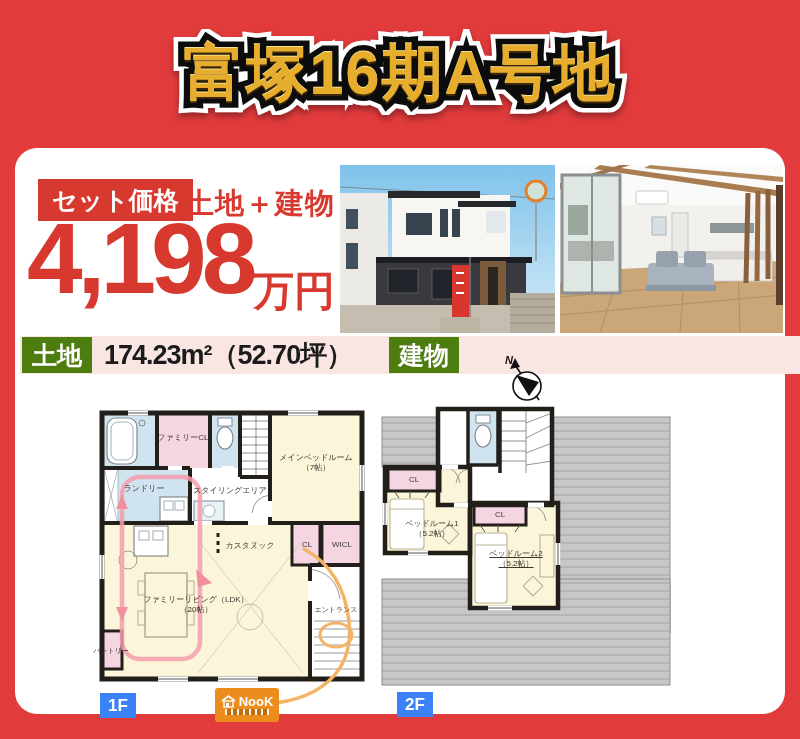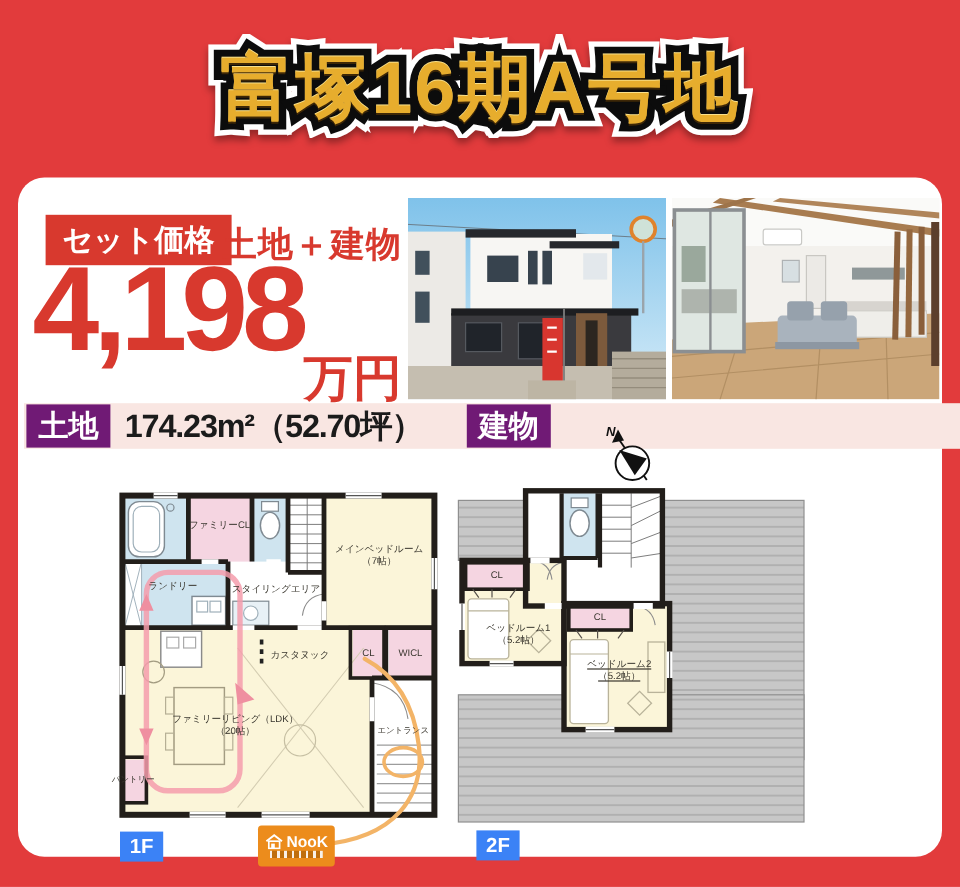--- a/index.html
+++ b/index.html
@@ -21,33 +21,33 @@
   .card { position:absolute; left:15px; top:148px; width:770px; height:566px;
           background:#ffffff; border-radius:22px; }
 
   
   .set-badge { position:absolute; left:23px; top:31px; background:#d8392e; color:#fff;
                font-size:25px; font-weight:bold; padding:6px 14px; line-height:1.2; }
   .combo-label { position:absolute; left:170px; top:36px; color:#d8392e; font-size:29px; font-weight:900; letter-spacing:1px; }
   .amount { position:absolute; left:12px; top:58px; color:#d8392e; font-size:100px; font-weight:900;
             letter-spacing:-5px; line-height:1.05; }
   .tax-note { position:absolute; left:233px; top:88px; color:#d8392e; font-size:25px; font-weight:900; letter-spacing:-2px; }
-  .unit { position:absolute; left:238px; top:116px; color:#d8392e; font-size:41px; font-weight:900;margin-top:24px; }
+  .unit { position:absolute; left:238px; top:116px; color:#d8392e; font-size:41px; font-weight:900; }
 
   
   .photo { position:absolute; top:17px; height:168px; overflow:hidden; }
   .photo.ext { left:325px; width:215px; }
   .photo.int { left:545px; width:223px; }
   .photo svg { display:block; width:100%; height:100%; }
 
   
   .area-seg { position:absolute; top:188px; height:38px; background:#f9e6e2; display:flex; align-items:center; }
   .area-seg.land { left:5px;  width:372px; }
   .area-seg.bldg { left:372px; width:438px; }
-  .area-badge { background:#701a75; color:#fff; font-size:25px; font-weight:bold; padding:3px 10px; margin-left:2px; line-height:1.2; }
+  .area-badge { background:#4d7c0f; color:#fff; font-size:25px; font-weight:bold; padding:3px 10px; margin-left:2px; line-height:1.2; }
   .area-value { color:#1b1b1b; font-size:27px; font-weight:bold; margin-left:12px; letter-spacing:-1px; }
 
   
   .plan { position:absolute; }
   .plan svg { position:absolute; left:0; top:0; }
   .plan-1f { left:83px; top:257px; width:277px; height:310px; }
   .plan-2f { left:365px; top:255px; width:292px; height:287px; }
   .plan-label { position:absolute; transform:translate(-50%,-50%); color:#3a372f; font-size:8px;
                 white-space:nowrap; text-align:center; line-height:1.25; }
   .plan-label .sub { display:block; }

